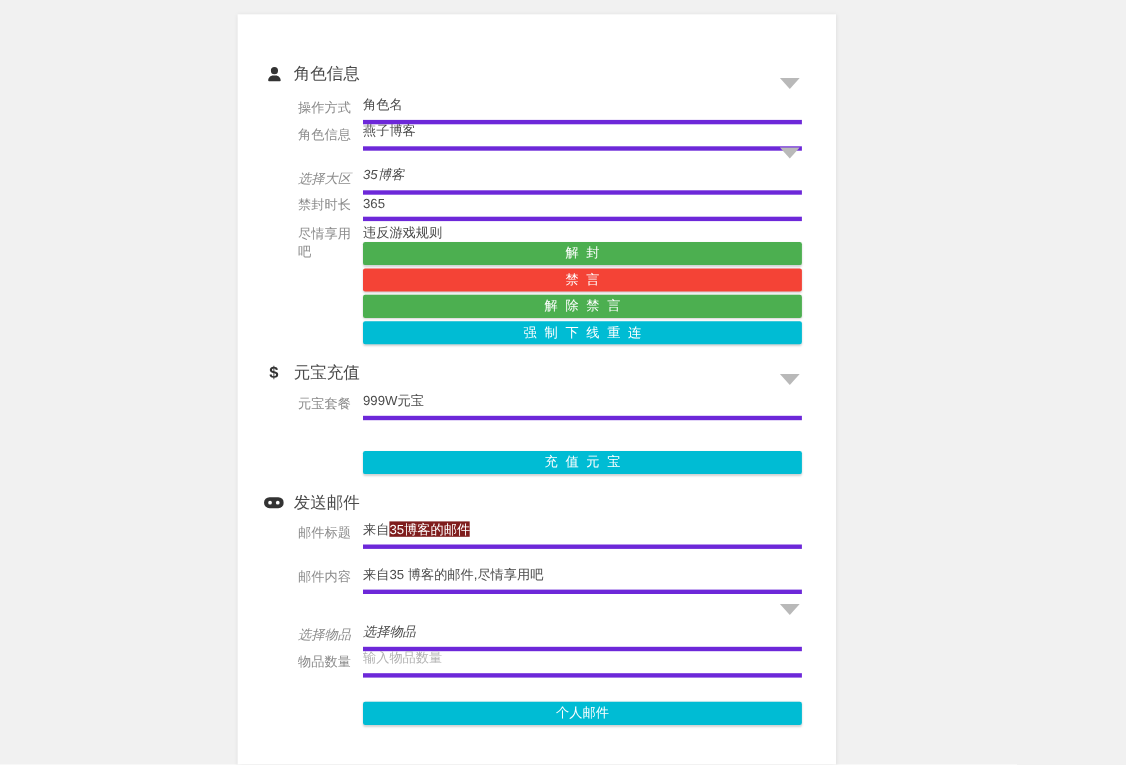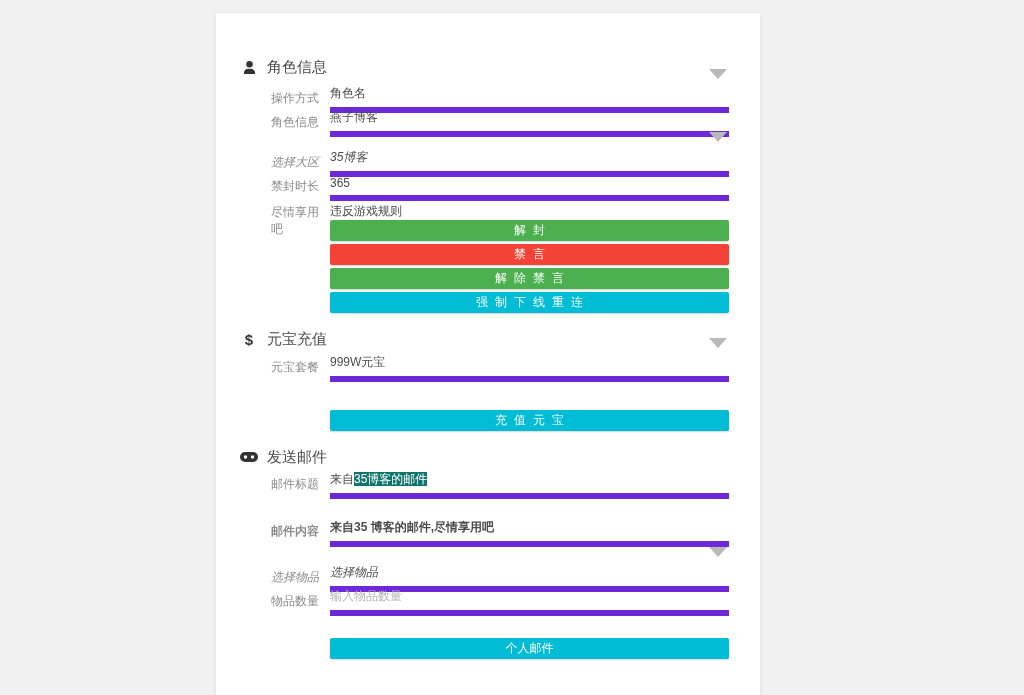--- a/index.html
+++ b/index.html
@@ -18,37 +18,37 @@
   .section-title {
     display:flex; align-items:center; height:22px;
     font-size:15px; color:#4a4a4a;
   }
   .icon-slot { width:18px; display:flex; justify-content:center; align-items:center; color:#333; margin-right:9px; }
   .dollar { font-size:15px; font-weight:bold; color:#333; }
   .form { margin-left:31px; }
   .row { display:flex; align-items:flex-end; height:24px; }
   .row .flabel { width:59px; font-size:12px; color:#8b8b8b; padding-bottom:6px; flex:none; }
   .row .control {
-    flex:1; position:relative; border-bottom:6px solid #6d28d9;
+    flex:1; position:relative; border-bottom:4px solid #6d28d9;
     font-size:12px; color:#4a4a4a; padding-bottom:5px; min-height:18px;
   }
   .row.no-line { height:19px; align-items:flex-start; }
   .row.no-line .flabel { padding-top:3px; }
   .row.no-line .control { border-bottom:none; padding-top:2px; }
-  .row.tall { height:43px; align-items:center;font-weight:bold; }
+  .row.tall { height:43px; align-items:flex-start; }
   .row.tall .flabel { padding-top:7px; }
   .row.tall .control { padding-top:5px; }
   .row.sel { margin-top:16px;font-style:italic; }
   .arrow {
     position:absolute; right:2px; top:-17px; width:0; height:0;
     border-left:9px solid transparent; border-right:9px solid transparent;
     border-top:10px solid #b9b9b9; cursor:pointer;
   }
   .placeholder { color:#b3b3b3; }
-  .sel-highlight { background:#0f766e; color:#fff; }
+  .sel-highlight { background:#7f1d1d; color:#fff; }
   .btn-group { margin-left:59px; }
   .btn {
     height:21px; line-height:21px; margin-bottom:3px; border-radius:2px;
     text-align:center; color:#fff; font-size:12px; cursor:pointer;
     box-shadow:0 1px 2px rgba(0,0,0,0.18);
   }
   .btn.spaced { letter-spacing:7px; padding-left:7px; }
   .btn.red   { background:#f44336; }
   .btn.green { background:#4caf50; }
   .btn.cyan  { background:#00bcd4; }

